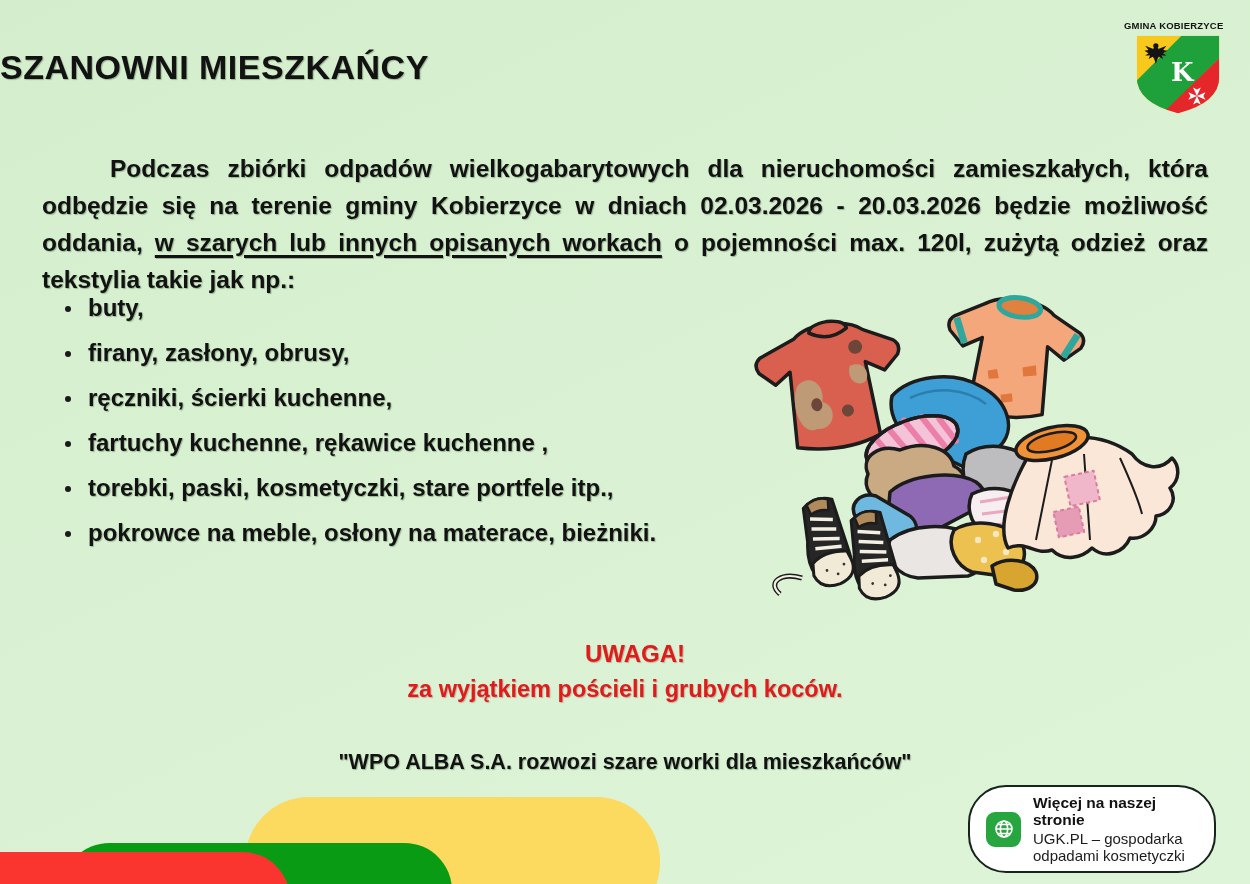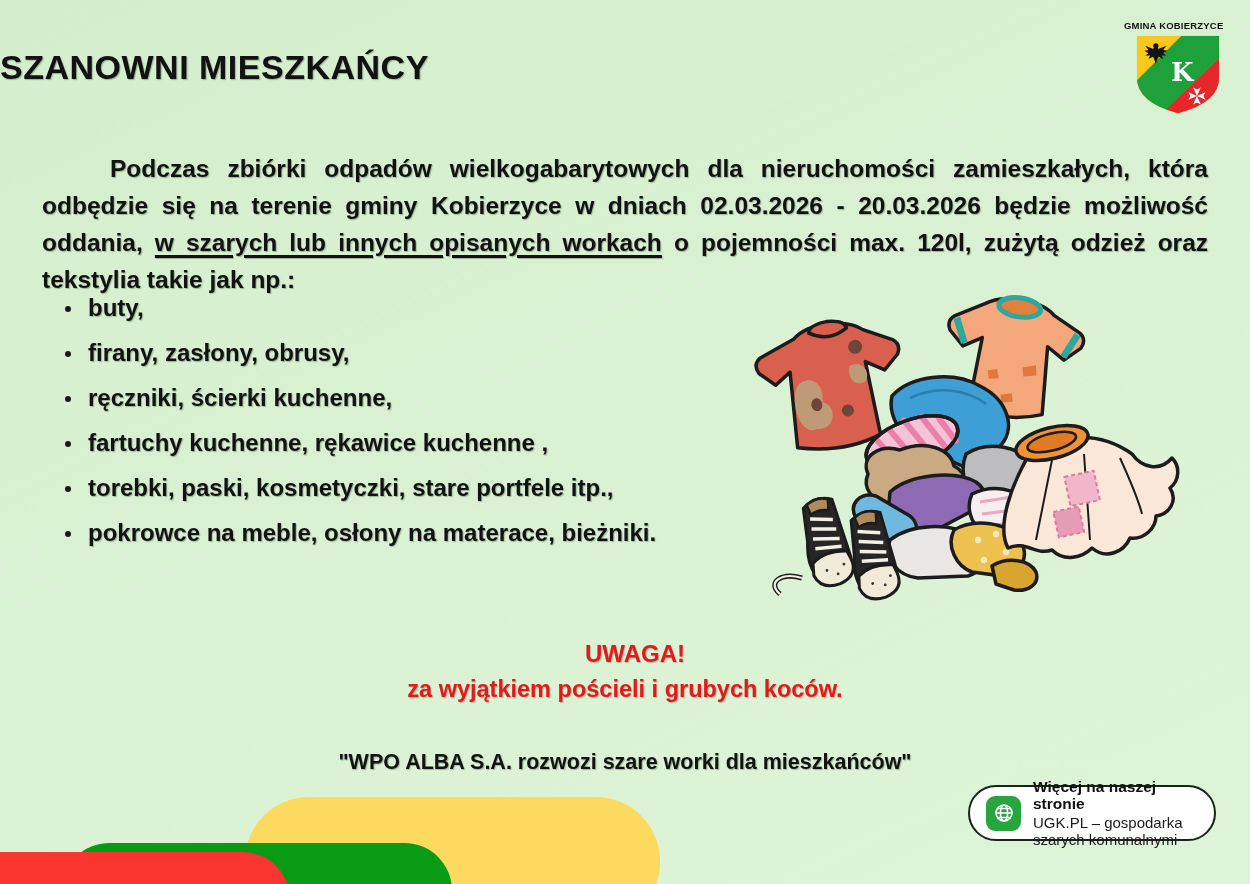--- a/index.html
+++ b/index.html
@@ -48,21 +48,21 @@
   }
   
   .illustration{position:absolute;left:740px;top:278px;width:440px;height:350px;}
   
   .shape{position:absolute;}
   .shape-yellow{left:245px;top:797px;width:415px;height:130px;border-radius:64px;background:#fcd95f;z-index:1;}
   .shape-green{left:62px;top:843px;width:390px;height:95px;border-radius:60px;background:#0a9b15;z-index:2;}
   .shape-red{left:-70px;top:852px;width:360px;height:95px;border-radius:64px;background:#fa3530;z-index:3;}
   
   .badge{
-    position:absolute;left:968px;top:785px;width:248px;height:56px;box-sizing:border-box;
+    position:absolute;left:968px;top:785px;width:248px;height:88px;box-sizing:border-box;
     background:#ffffff;border:2px solid #16241c;border-radius:38px;
     display:flex;align-items:center;padding:0 14px 0 16px;z-index:4;
   }
   .badge-icon{
     width:35px;height:35px;border-radius:9px;background:#27a53f;flex:none;
     display:flex;align-items:center;justify-content:center;margin-right:12px;
   }
   .badge-text{line-height:17px;}
   .badge-title{font-size:15.5px;font-weight:700;margin-bottom:2px;}
   .badge-sub{font-size:15px;font-weight:400;color:#1c1c1c;}
@@ -231,15 +231,15 @@
       <g stroke="#ffffff" stroke-width="1.6" fill="none">
         <circle cx="11" cy="11" r="8"></circle>
         <ellipse cx="11" cy="11" rx="3.6" ry="8"></ellipse>
         <path d="M3,11 H19 M4.4,6.5 H17.6 M4.4,15.5 H17.6"></path>
       </g>
     </svg>
   </div>
   <div class="badge-text">
     <div class="badge-title">Więcej na naszej stronie</div>
     <div class="badge-sub">UGK.PL – gospodarka</div>
-    <div class="badge-sub">szarych komunalnymi</div>
+    <div class="badge-sub">odpadami kosmetyczki</div>
   </div>
 </div>
 
 </body></html>

